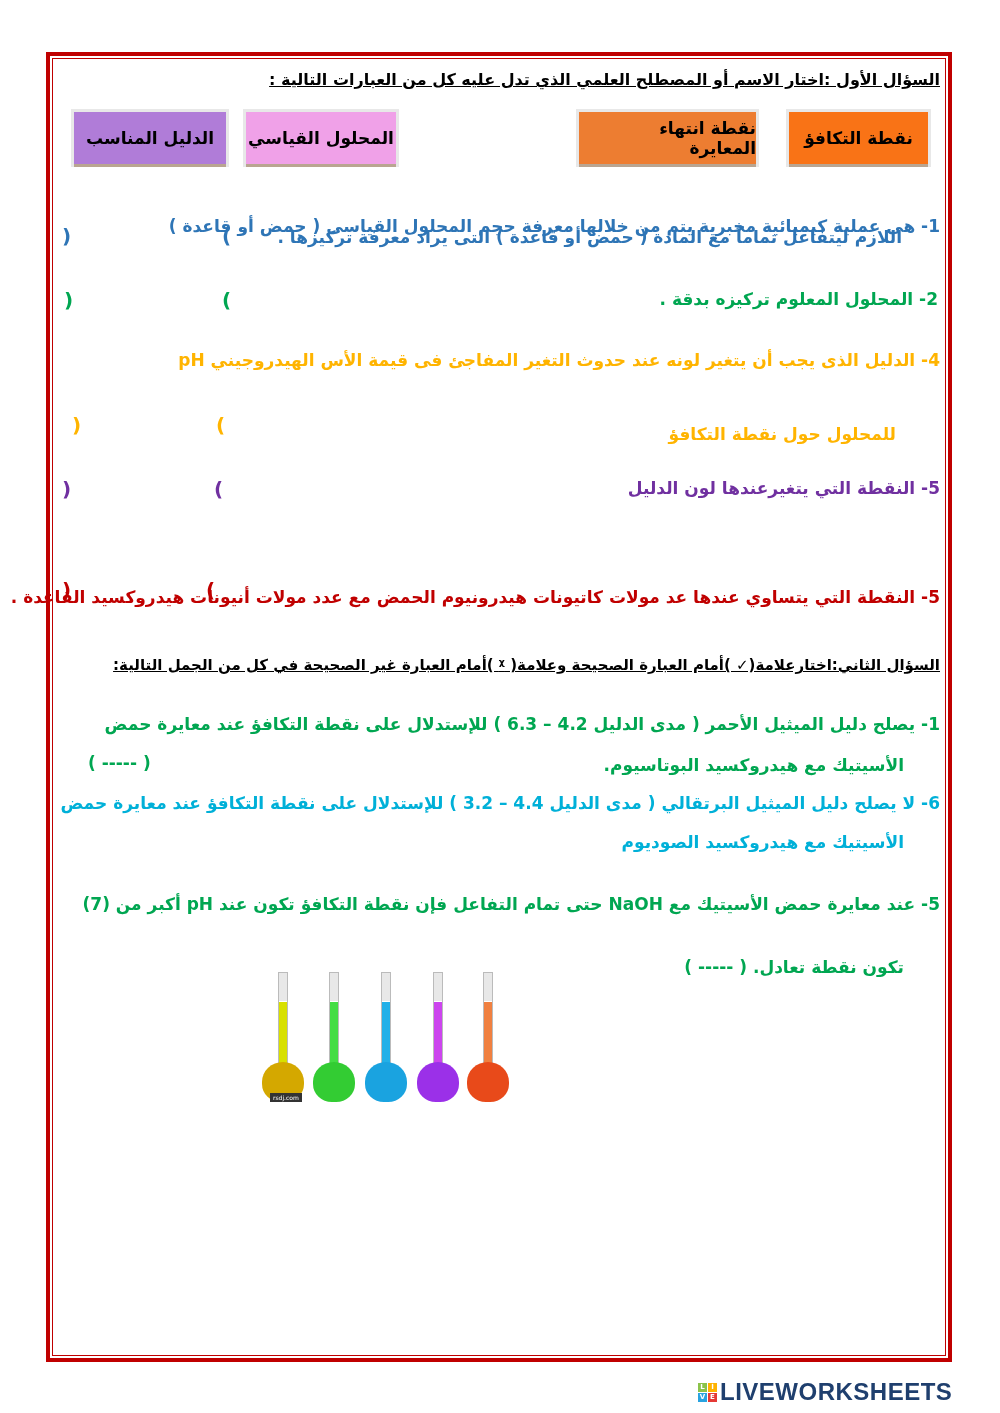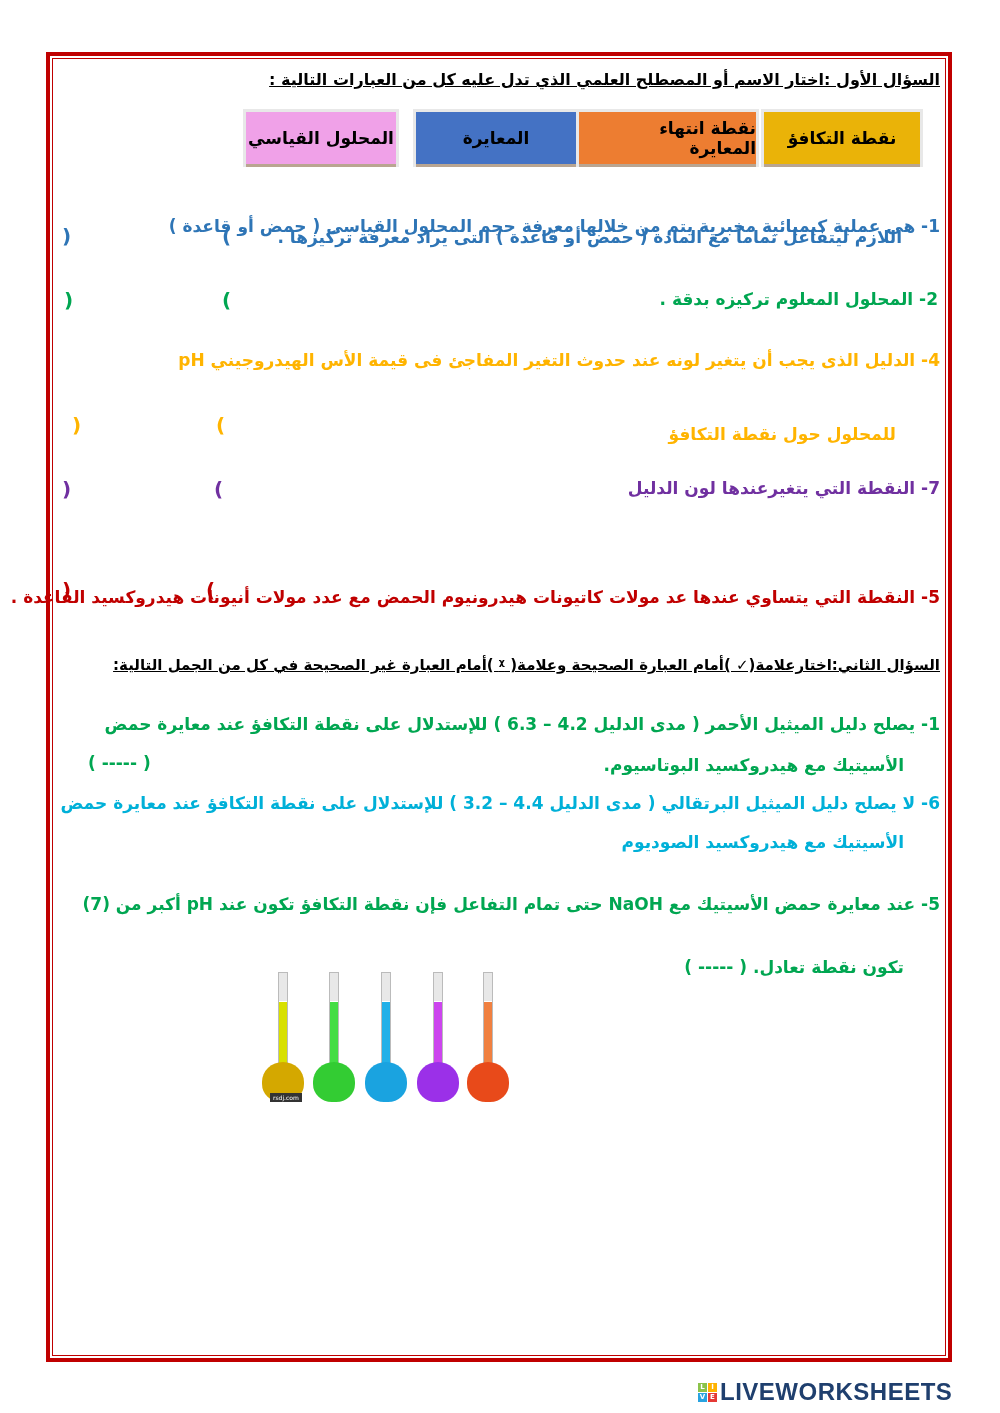--- a/index.html
+++ b/index.html
@@ -30,44 +30,44 @@
 </style>
 </head>
 <body>
 
 <div class="frame-outer"></div>
 <div class="frame-inner"></div>
 
 <div class="line title" style="top:70px;">السؤال الأول :اختار الاسم أو المصطلح العلمي الذي تدل عليه كل من العبارات التالية :</div>
 
 <div class="chips">
-  <div class="chip" style="right:12px; width:156px; background:#eab308;">نقطة التكافؤ</div>
+  <div class="chip" style="right:4px; width:139px; background:#f97316;">نقطة التكافؤ</div>
   <div class="chip" style="right:176px; width:160px; background:#ed7d31;padding-left:17px;">نقطة انتهاء المعايرة</div>
-  <div class="chip" style="right:356px; width:160px; background:#4472c4;">المعايرة</div>
   <div class="chip" style="right:536px; width:150px; background:#f0a1e8;">المحلول القياسي</div>
+  <div class="chip" style="right:706px; width:152px; background:#b07cd8;">الدليل المناسب</div>
 </div>
 
 <div class="line" style="top:187px; right:60px; color:#2e75b6;margin-top:29px;">1-  هى عملية كيميائية مخبرية يتم من خلالها معرفة حجم المحلول القياسى ( حمض أو قاعدة )</div>
 <div class="line" style="top:227px; right:98px; color:#2e75b6;">اللازم ليتفاعل تماماً مع المادة ( حمض أو قاعدة ) التى يراد معرفة تركيزها .</div>
 <div class="blank" style="top:224px; left:222px; color:#2e75b6;">(</div>
 <div class="blank" style="top:224px; left:62px; color:#2e75b6;">)</div>
 <div style="position:absolute; top:224px; left:76px; width:140px; height:26px;"></div>
 
 <div class="line" style="top:289px; right:62px; color:#00a651;">2-  المحلول المعلوم تركيزه بدقة .</div>
 <div class="blank" style="top:288px; left:222px; color:#00a651;">(</div>
 <div class="blank" style="top:288px; left:64px; color:#00a651;">)</div>
 <div style="position:absolute; top:288px; left:78px; width:140px; height:26px;"></div>
 
 <div class="line" style="top:350px; right:60px; color:#ffb400;">4-  الدليل الذى يجب أن يتغير لونه عند حدوث التغير المفاجئ فى قيمة الأس الهيدروجيني pH</div>
 <div class="line" style="top:424px; right:104px; color:#ffb400;">للمحلول حول نقطة التكافؤ</div>
 <div class="blank" style="top:413px; left:216px; color:#ffb400;">(</div>
 <div class="blank" style="top:413px; left:72px; color:#ffb400;">)</div>
 <div style="position:absolute; top:413px; left:86px; width:126px; height:26px;"></div>
 
-<div class="line" style="top:478px; right:60px; color:#7030a0;">7- النقطة التي يتغيرعندها لون الدليل</div>
+<div class="line" style="top:478px; right:60px; color:#7030a0;">5- النقطة التي يتغيرعندها لون الدليل</div>
 <div class="blank" style="top:477px; left:214px; color:#7030a0;">(</div>
 <div class="blank" style="top:477px; left:62px; color:#7030a0;">)</div>
 <div style="position:absolute; top:477px; left:76px; width:134px; height:26px;"></div>
 
 <div class="line" style="top:539px; right:60px; color:#c00000;margin-top:48px;">5- النقطة التي يتساوي عندها عد مولات كاتيونات هيدرونيوم الحمض مع عدد مولات أنيونات هيدروكسيد القاعدة .</div>
 <div class="blank" style="top:578px; left:206px; color:#c00000;">(</div>
 <div class="blank" style="top:578px; left:62px; color:#c00000;">)</div>
 <div style="position:absolute; top:578px; left:76px; width:126px; height:26px;"></div>
 
 <div class="line title" style="top:656px; font-size:15px;margin-left:7px;">السؤال الثاني:اختارعلامة(✓ )أمام العبارة الصحيحة وعلامة( ᵡ )أمام العبارة غير الصحيحة في كل من الجمل التالية:</div>

